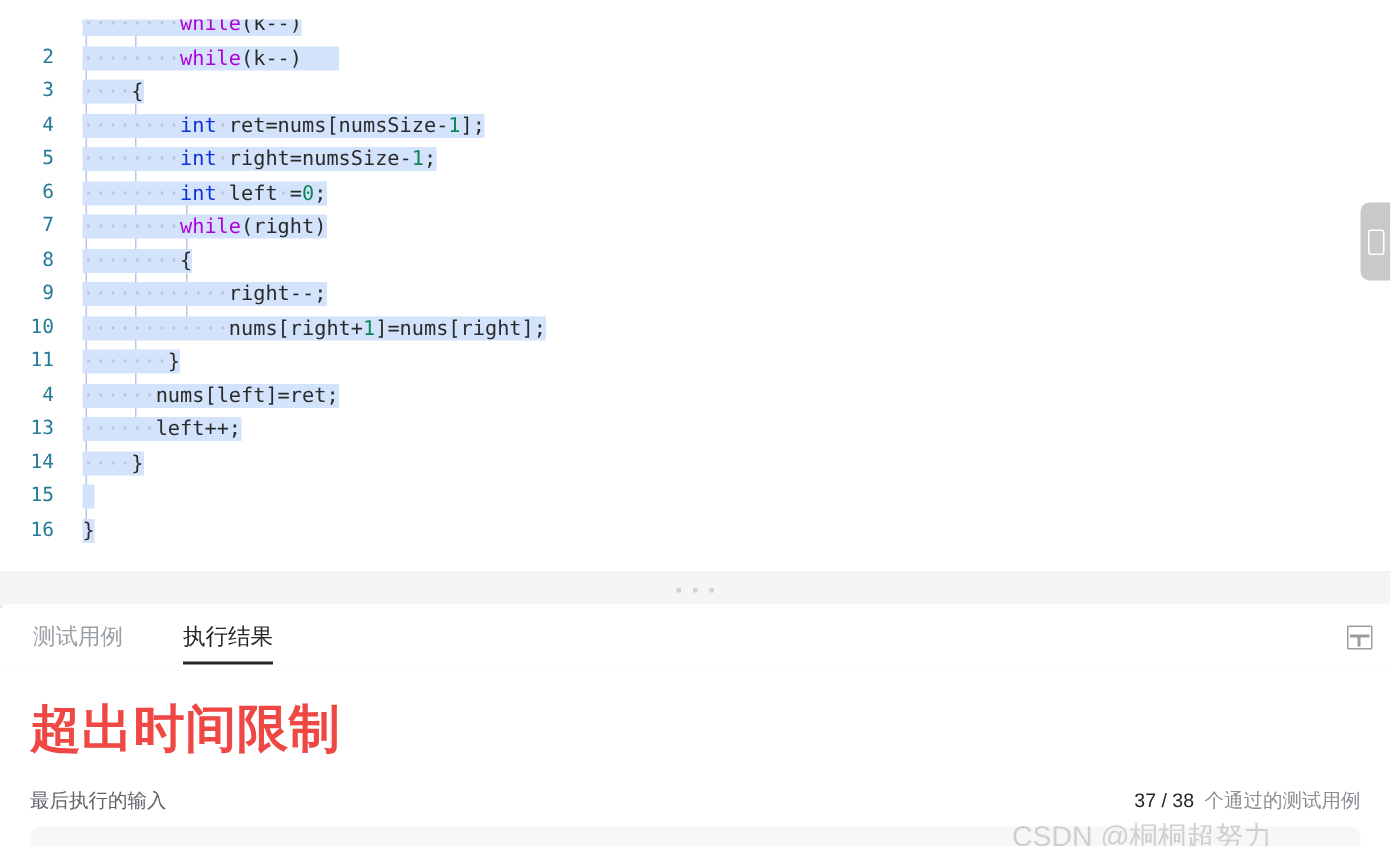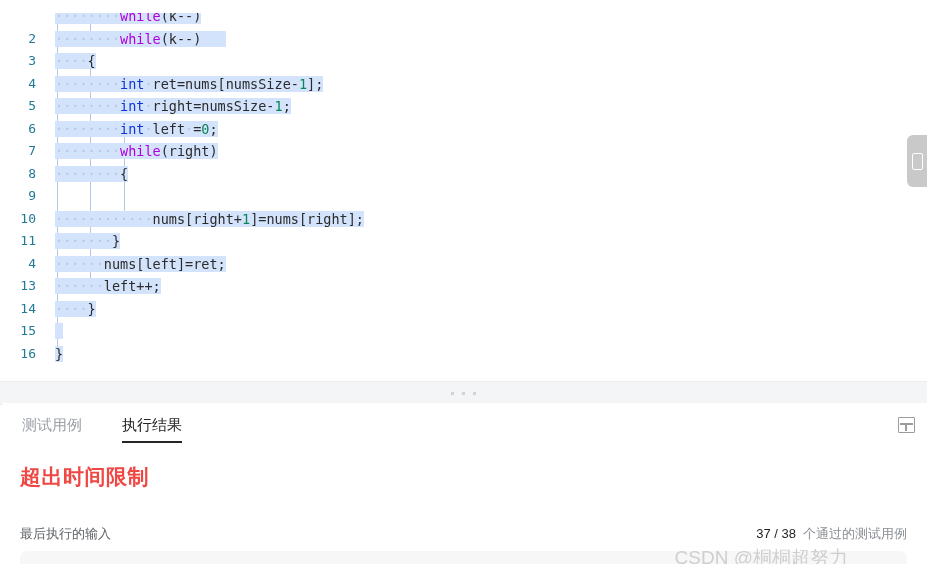--- a/index.html
+++ b/index.html
@@ -209,21 +209,21 @@
     top: 434px;
     width: 927px;
     height: 130px;
     background: #ffffff;
   }
 
   .verdict {
     position: absolute;
     left: 20px;
     top: 16px;
-    font-size: 21px;
+    font-size: 34px;
     font-weight: bold;
     color: #ef4743;
     letter-spacing: 0.5px;
   }
 
   .meta-row {
     position: absolute;
     left: 0;
     top: 78px;
     width: 927px;
@@ -333,20 +333,21 @@
         <span class="code-body"><span class="sel"><span class="ws">····</span><span class="ws">····</span><span class="kw">while</span><span class="punc">(</span><span class="plain">right</span><span class="punc">)</span></span></span>
       </div>
 
       <div class="code-line">
         <span class="ln">8</span>
         <span class="code-body"><span class="sel"><span class="ws">····</span><span class="ws">····</span><span class="punc">{</span></span></span>
       </div>
 
       <div class="code-line">
         <span class="ln">9</span>
+        <span class="code-body"><span class="sel"><span class="ws">····</span><span class="ws">····</span><span class="ws">····</span><span class="plain">right</span><span class="punc">--;</span></span></span>
       </div>
 
       <div class="code-line">
         <span class="ln">10</span>
         <span class="code-body"><span class="sel"><span class="ws">····</span><span class="ws">····</span><span class="ws">····</span><span class="plain">nums</span><span class="punc">[</span><span class="plain">right+</span><span class="num">1</span><span class="punc">]=</span><span class="plain">nums</span><span class="punc">[</span><span class="plain">right</span><span class="punc">];</span></span></span>
       </div>
 
       <div class="code-line">
         <span class="ln">11</span>
         <span class="code-body"><span class="sel"><span class="ws">····</span><span class="ws">···</span><span class="punc">}</span></span></span>

